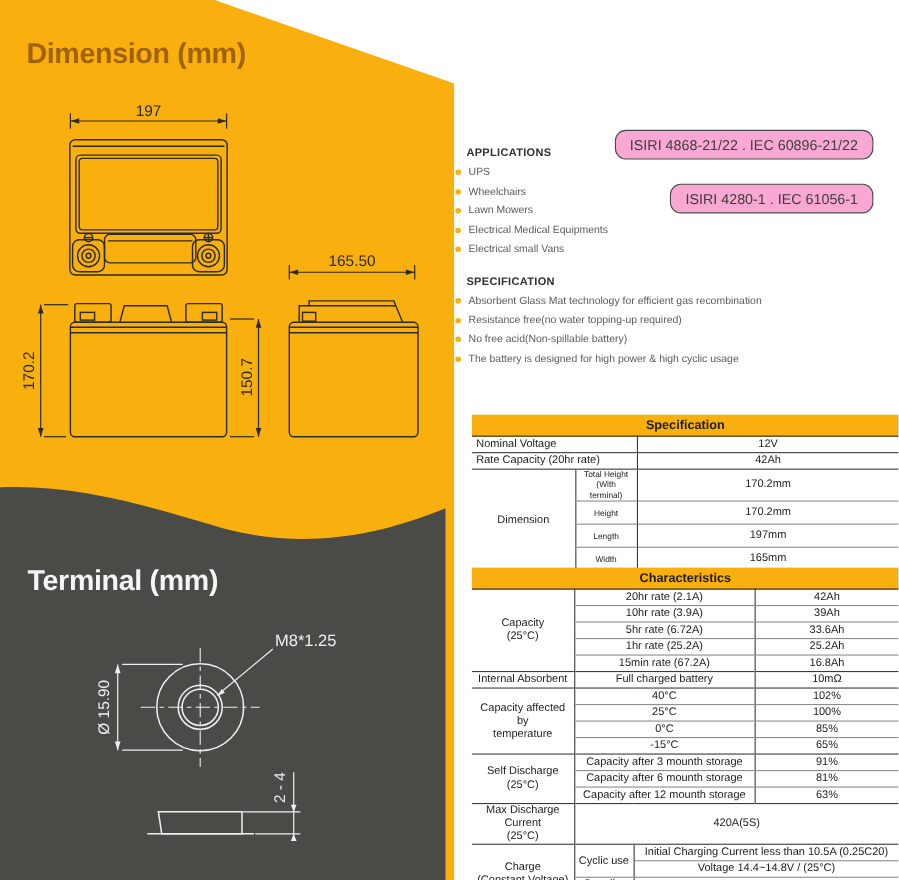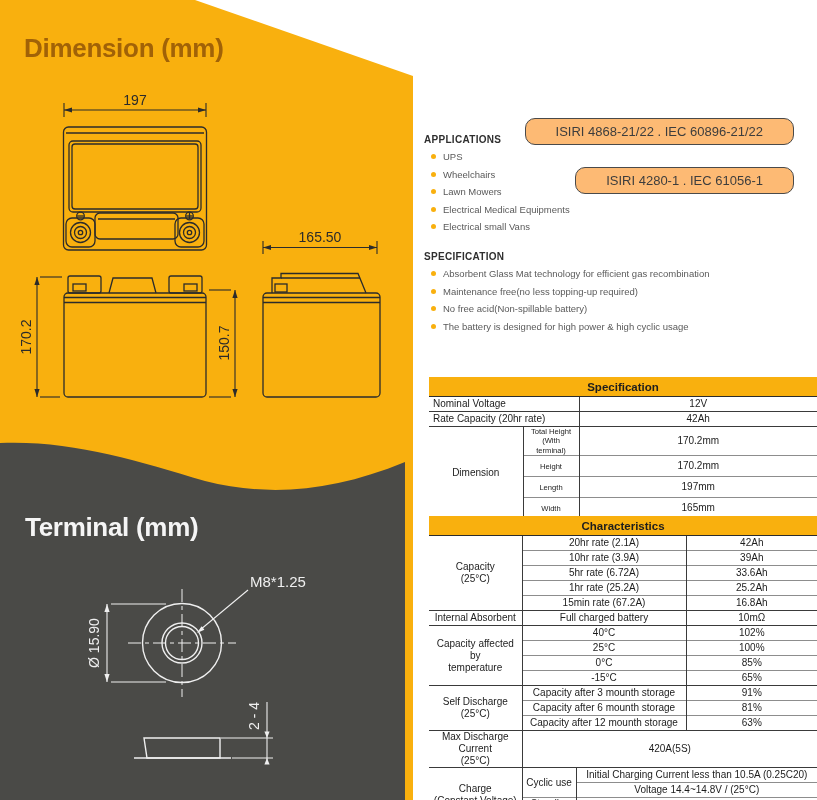--- a/index.html
+++ b/index.html
@@ -15,35 +15,35 @@
   }
   #dimension-heading { left:24px; top:33px; }
   #terminal-heading  { left:25px; top:512px; color:#f5f5f5; }
 
   svg text.dim  { font-family:"Liberation Sans",sans-serif; font-size:14px; fill:#2b2b2b; }
   svg text.dimw { font-family:"Liberation Sans",sans-serif; font-size:14px; fill:#efefef; }
   svg text.lead { font-family:"Liberation Sans",sans-serif; font-size:15px; fill:#efefef; }
 
   
   .badge {
-    position:absolute; right:23px; background:#fdba74;
+    position:absolute; right:23px; background:#f9a8d4;
     border:1.6px solid #4a4a4a; border-radius:10px;
-    font-size:13px; color:#3d3d3d; padding:5px 30px; white-space:nowrap;margin-left:13px;
+    font-size:13px; color:#3d3d3d; padding:5px 13px; white-space:nowrap;margin-left:13px;
   }
   #badge-1 { top:118px; }
   #badge-2 { top:167px; }
 
   .sec-heading {
     position:absolute; left:424px; font-size:10px; font-weight:bold;
     color:#2f2f2f; letter-spacing:.3px;
   }
   #applications-heading { top:134px; }
   #specification-heading { top:251px; }
 
-  ul.bullets { position:absolute; left:431px; margin:0; padding:0; list-style:none; }
+  ul.bullets { position:absolute; left:414px; margin:0; padding:0; list-style:none; }
   #applications-list { top:148px; }
   #specification-list { top:265px; }
   ul.bullets li { display:flex; align-items:center; height:17.5px; font-size:9.5px; color:#5a5a5a; }
   ul.bullets .dot { width:5px; height:5px; border-radius:50%; background:#F9B00E; margin-right:7px; flex:0 0 auto; }
 
   
   .tbl-wrap { position:absolute; left:429px; width:388px; border-bottom:3px solid #F9B00E; }
   #spec-table-wrap { top:377px; }
   #char-table-wrap { top:516px; }
   table.dtable { border-collapse:collapse; width:100%; table-layout:fixed; }
@@ -227,21 +227,21 @@
   </ul>
 
   <div class="sec-heading" id="specification-heading">SPECIFICATION</div>
   <ul class="bullets" id="specification-list">
     <li>
         <span class="dot"></span>
         <span>Absorbent Glass Mat technology for efficient gas recombination</span>
       </li>
     <li>
         <span class="dot"></span>
-        <span>Maintenance free(no less topping-up required)</span>
+        <span>Resistance free(no water topping-up required)</span>
       </li>
     <li>
         <span class="dot"></span>
         <span>No free acid(Non-spillable battery)</span>
       </li>
     <li>
         <span class="dot"></span>
         <span>The battery is designed for high power &amp; high cyclic usage</span>
       </li>
   </ul>

